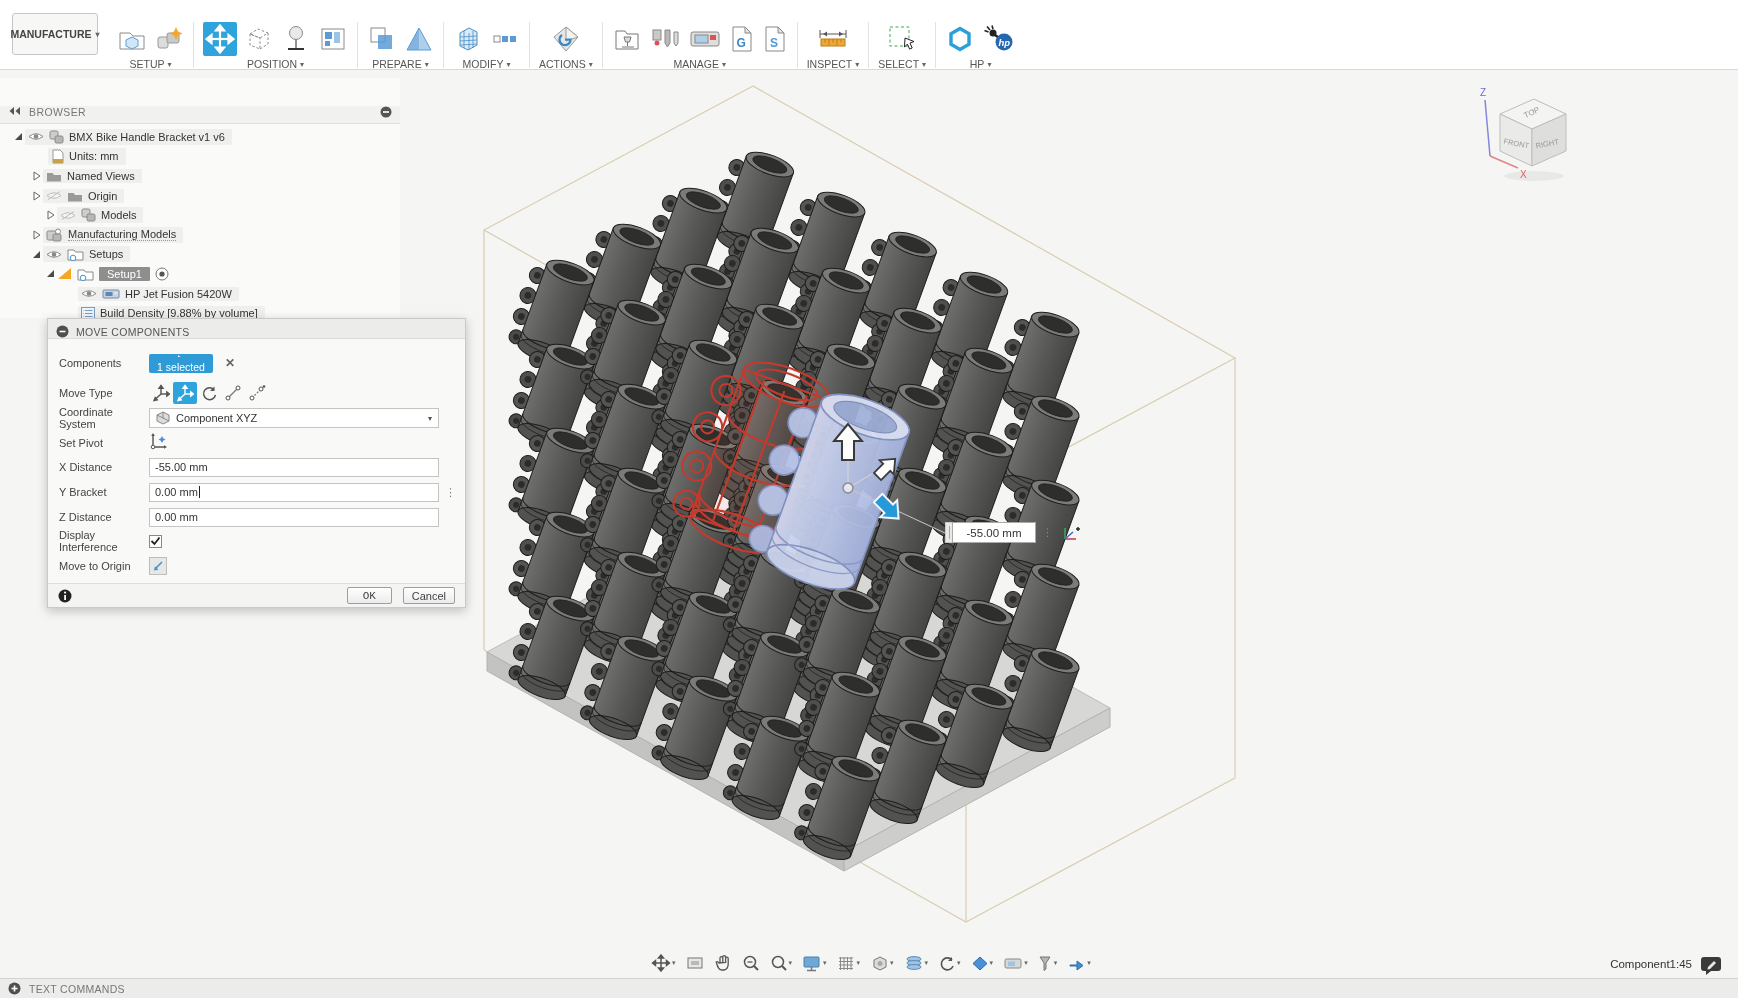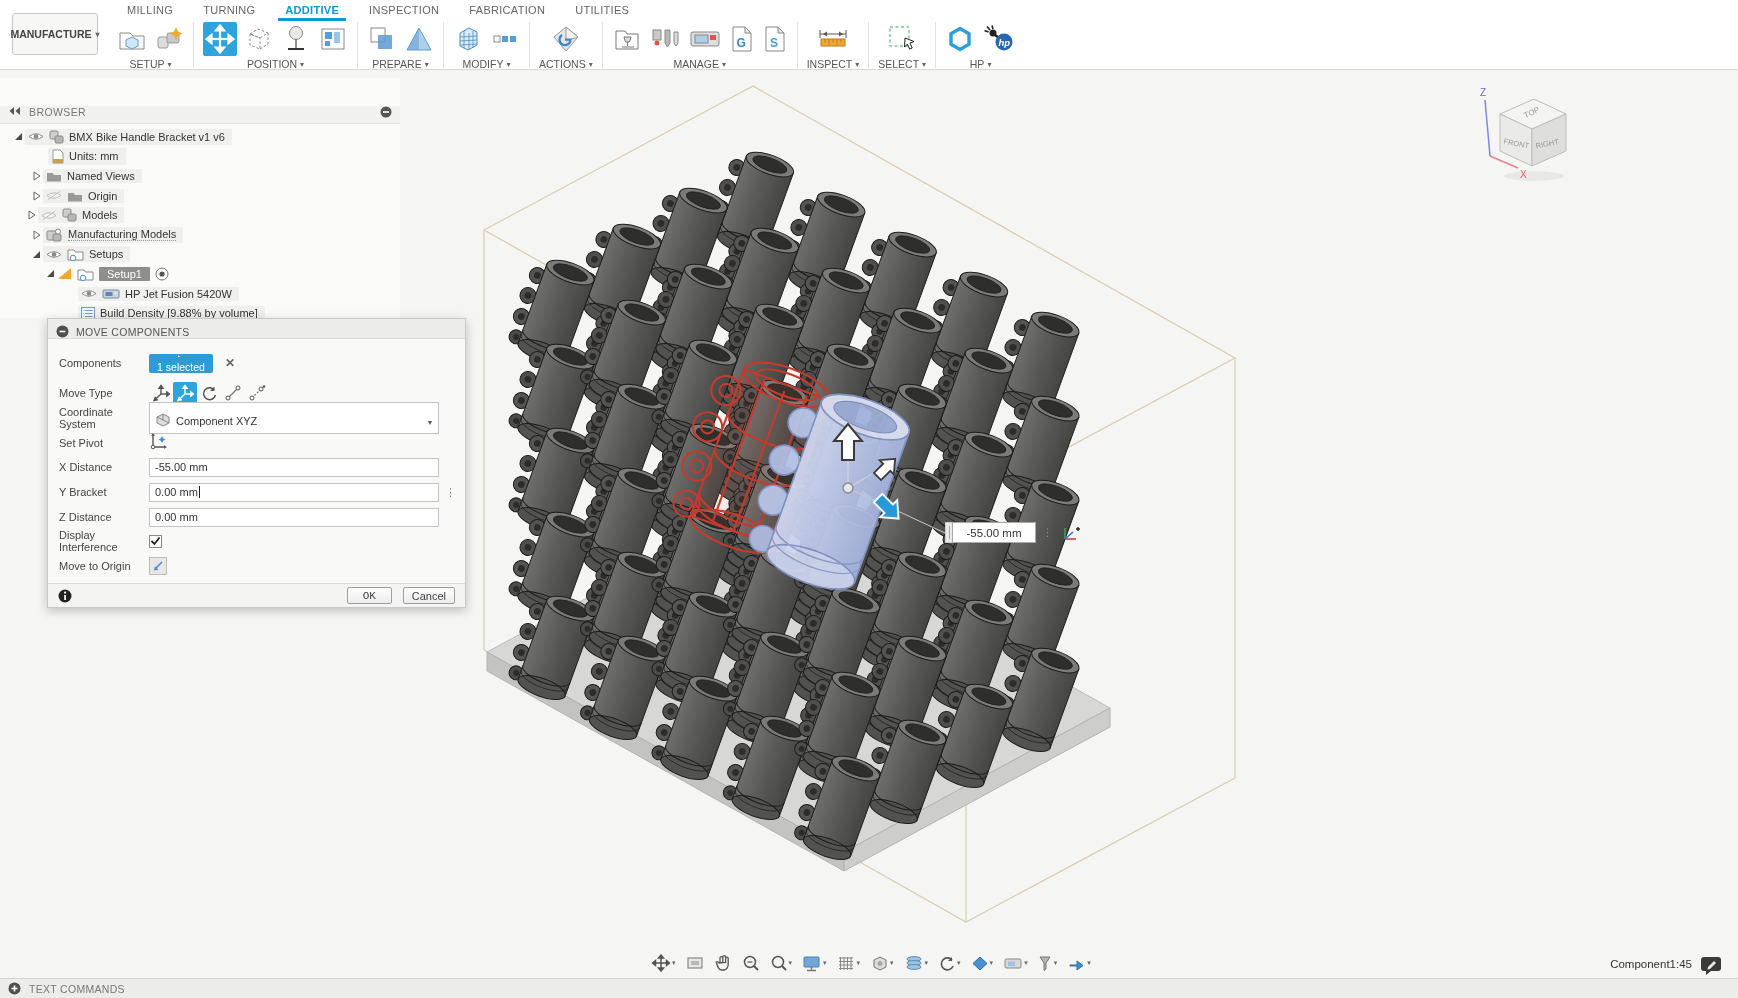--- a/index.html
+++ b/index.html
@@ -60,21 +60,21 @@
   #dialog-header { height:20px; background:#ececeb; border-bottom:1px solid #dcdcdb; display:flex; align-items:flex-end; gap:7px; padding:0 8px; }
   #dialog-title { font-size:10.5px; color:#555; letter-spacing:.3px; }
   .drow { position:absolute; left:11px; right:11px; height:22px; display:flex; align-items:center; }
   .dlabel { width:90px; font-size:11px; color:#444; flex:none; }
   .dinput { flex:none; width:290px; height:19px; background:#fff; border:1px solid #c4c4c4; font-size:11px; color:#333; display:flex; align-items:center; padding:0 5px; }
   .tcaret { display:inline-block; width:1px; height:12px; background:#222; margin-left:1px; }
   .mt-btn { width:24px; height:22px; display:flex; align-items:center; justify-content:center; border-radius:2px; }
   .mt-btn.sel { background:#2ea3dc; }
   #components-chip { width:64px; height:19px; background:#2e9ad6; border-radius:2px; color:#fff; font-size:10.5px; display:flex; align-items:center; justify-content:center; gap:4px;flex-direction:column; }
   .clear-x { margin-left:12px; color:#666; font-size:12px; font-weight:bold; }
-  #coord-select { width:290px; height:32px; background:#fff; border:1px solid #c4c4c4; display:flex; align-items:flex-end; gap:6px; padding:6px 6px; font-size:11px; color:#333; }
+  #coord-select { width:290px; height:20px; background:#fff; border:1px solid #c4c4c4; display:flex; align-items:center; gap:6px; padding:6px 6px; font-size:11px; color:#333; }
   #coord-select .sel-caret { margin-left:auto; font-size:8px; color:#555; }
   .cb { width:13px; height:13px; background:#fff; border:1px solid #888; display:flex; align-items:center; justify-content:center; }
   .icon-btn { width:18px; height:18px; background:#e7e7e6; border:1px solid #bdbdbc; display:flex; align-items:center; justify-content:center; }
   #dialog-footer { position:absolute; left:0; right:0; bottom:0; height:24px; border-top:1px solid #ddddDC; display:flex; align-items:center; padding:0 10px; background:#f4f4f3; }
   .btn { height:17px; min-width:45px; border:1px solid #9e9e9e; border-radius:2px; background:linear-gradient(#fefefe,#ececec); font-size:11px; color:#444; display:flex; align-items:center; justify-content:center; padding:0 8px; }
   #ok-btn { margin-left:auto;font-family:Liberation Mono, monospace; }
   #cancel-btn { margin-left:11px; }
   .dots-v { color:#777; font-size:11px; margin-left:6px; letter-spacing:0; }
 
   
@@ -438,28 +438,20 @@
       <path d="M4 3 h14 a3 3 0 0 1 3 3 v8 a3 3 0 0 1 -3 3 h-7 l-5 4 v-4 h-2 a3 3 0 0 1 -3-3 V6 a3 3 0 0 1 3-3z" fill="#3a3a38"></path>
       <path d="M8 13 l6-6 2 2 -6 6 -2.6.6z" fill="#e8e8e6"></path>
     </svg>
   </div>
 
   <header id="topbar">
     <div id="workspace-btn">
       <span>MANUFACTURE</span>
         <span class="caret">▾</span>
     </div>
-    <nav id="tabrow">
-      <span class="tab">MILLING</span>
-      <span class="tab">TURNING</span>
-      <span class="tab active">ADDITIVE</span>
-      <span class="tab">INSPECTION</span>
-      <span class="tab">FABRICATION</span>
-      <span class="tab">UTILITIES</span>
-    </nav>
 
     <div id="iconrow">
 
       <div class="tgroup">
         <div class="gicons">
           <svg width="30" height="30">
               <path d="M3 9 h10 l3 3 h11 v13 H3z" fill="#fff" stroke="#8a8a8a"></path>
               <path d="M15 13 l6 3 v6 l-6 3 -6-3 v-6z" fill="#cfe7f7" stroke="#5b9bd5"></path>
             </svg>
           <svg width="30" height="30">
@@ -734,21 +726,21 @@
             <svg width="16" height="11" opacity=".42">
               <path d="M1 5.5 Q8 0 15 5.5 Q8 11 1 5.5z" fill="#fff" stroke="#777"></path>
               <line x1="2" y1="9.5" x2="14" y2="1.5" stroke="#777"></line>
             </svg>
             <svg width="16" height="12">
               <path d="M1 3 h5.5 l1.5 2 h7 v6.5 H1z" fill="#9a9a99"></path>
             </svg>
             <span>Origin</span>
           </span>
       </div>
-      <div class="trow" style="padding-left:25px">
+      <div class="trow" style="padding-left:44px">
         <span class="tw">
             <svg width="8" height="10">
               <polygon points="1,1 7,5 1,9" fill="#fff" stroke="#666"></polygon>
             </svg>
           </span>
         <span class="pill">
             <svg width="16" height="11" opacity=".42">
               <path d="M1 5.5 Q8 0 15 5.5 Q8 11 1 5.5z" fill="#fff" stroke="#777"></path>
               <line x1="2" y1="9.5" x2="14" y2="1.5" stroke="#777"></line>
             </svg>

